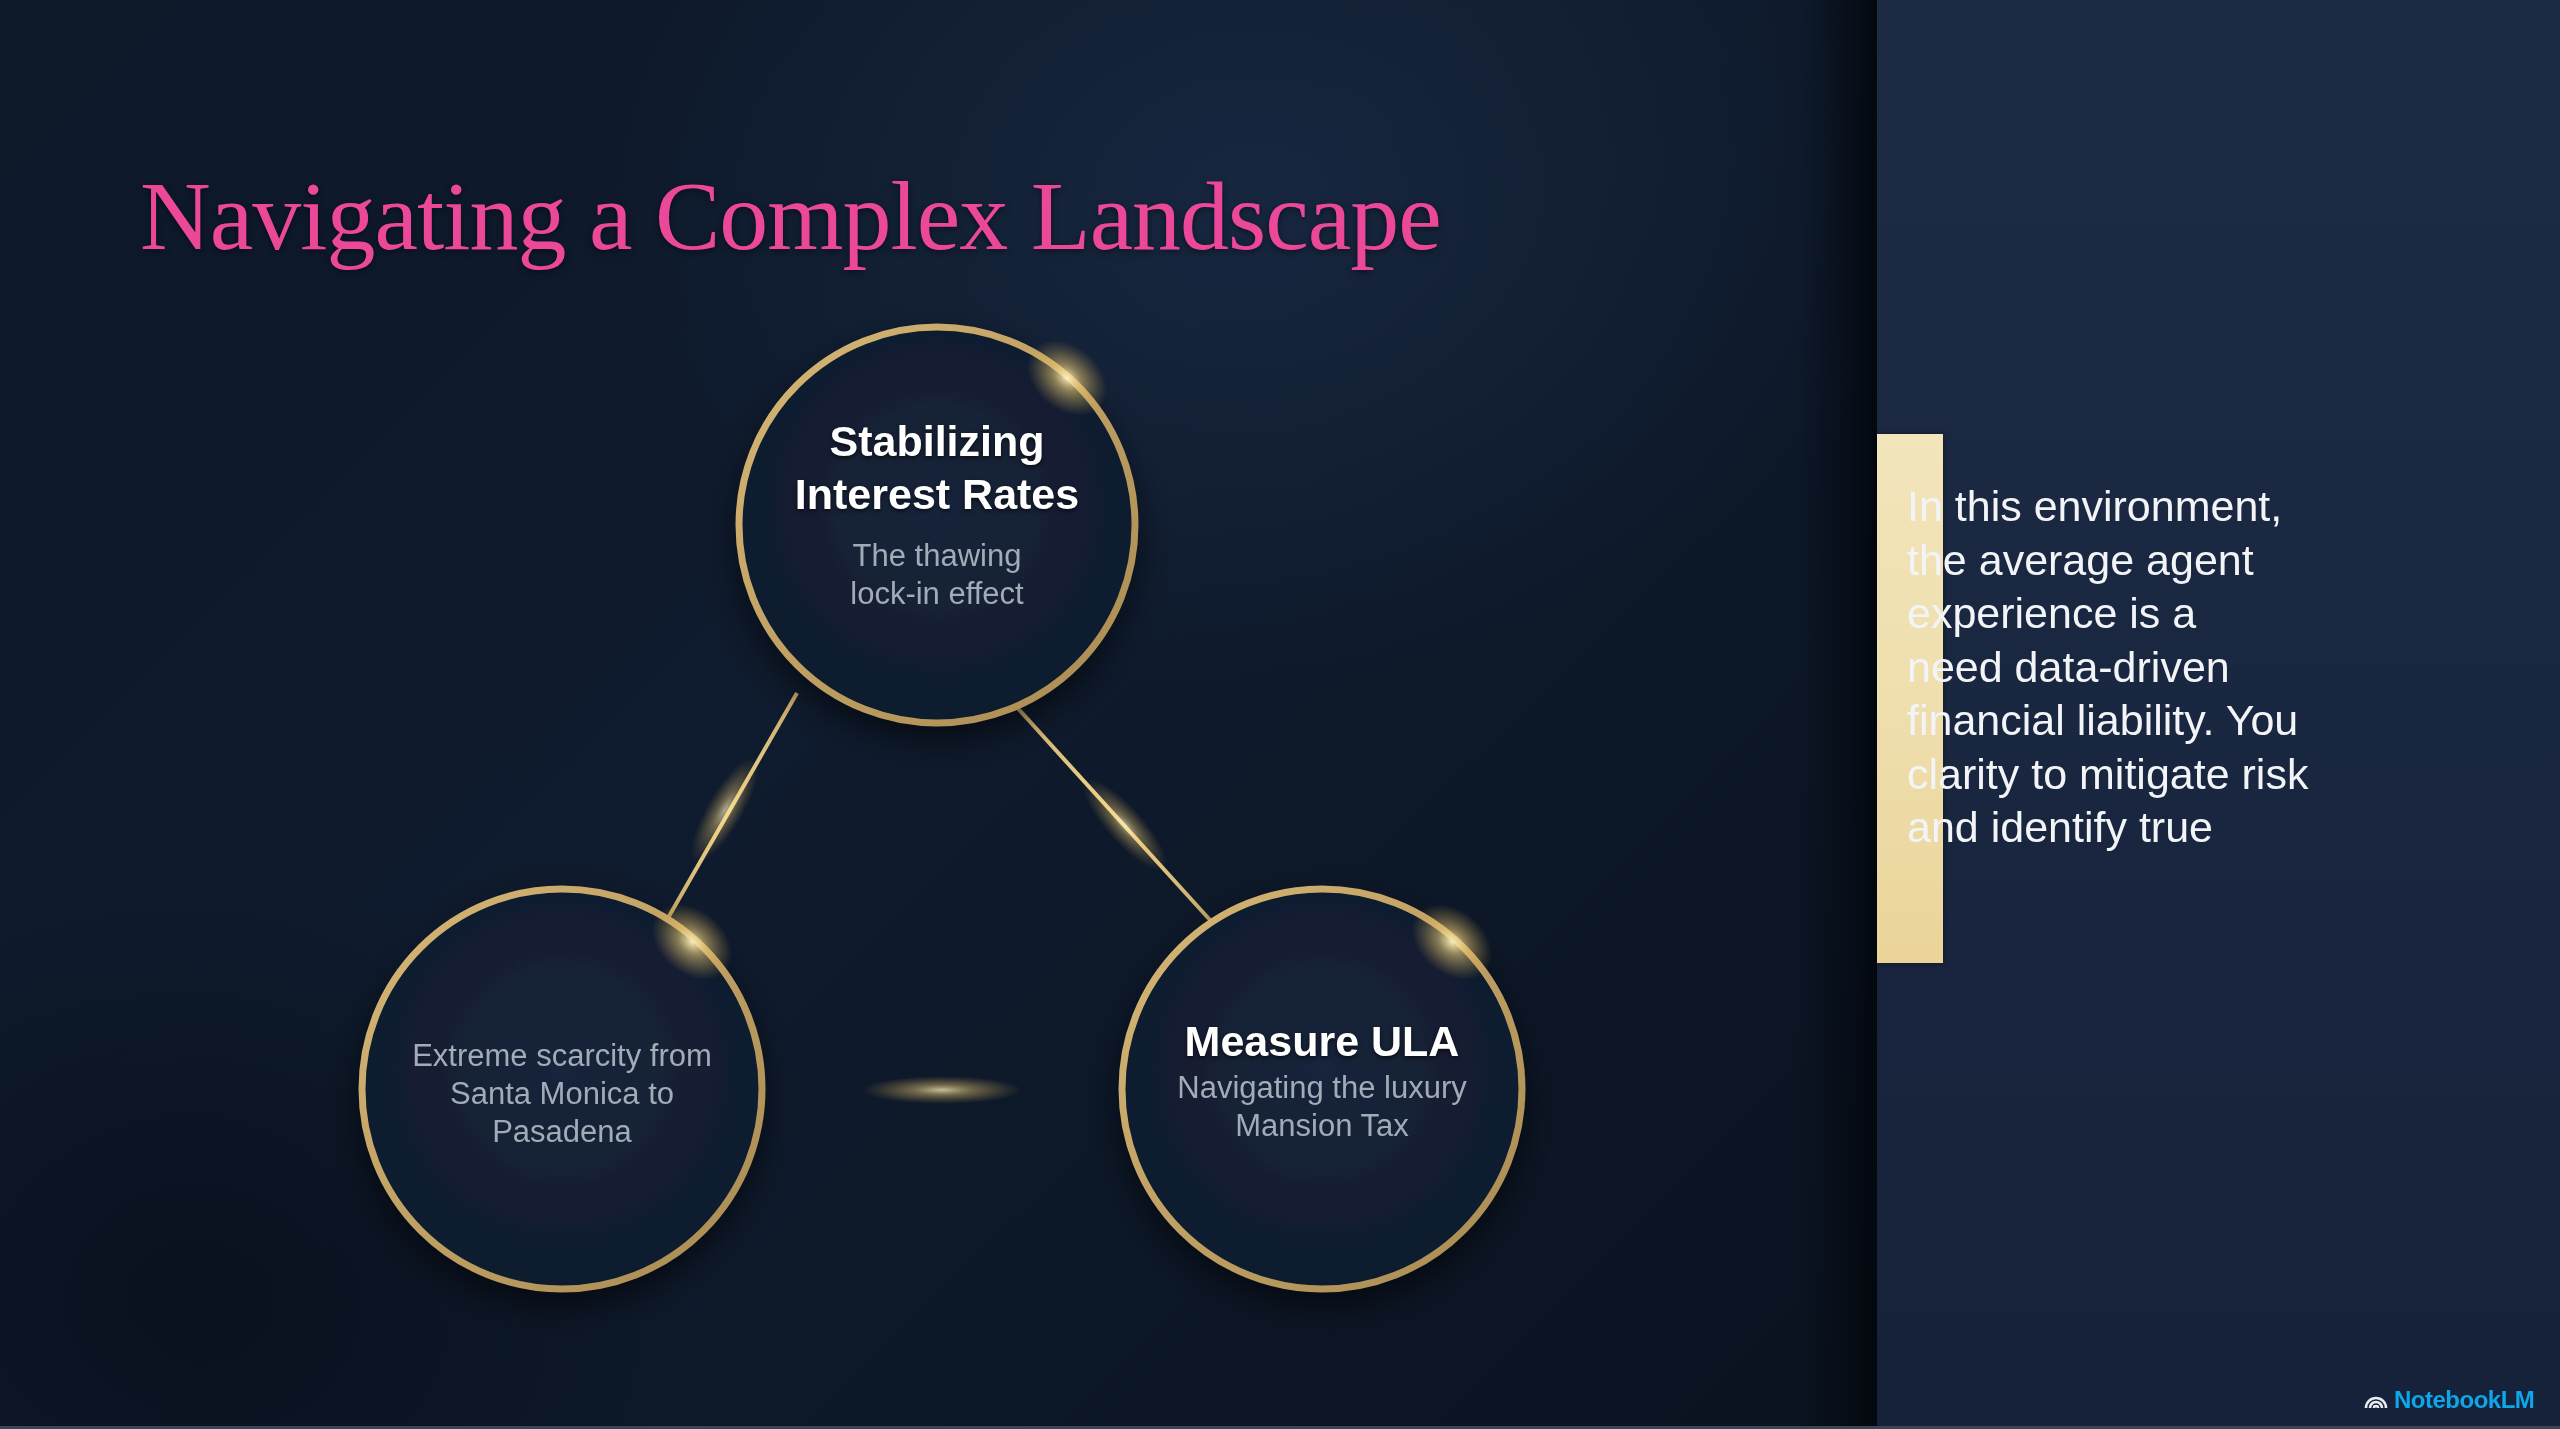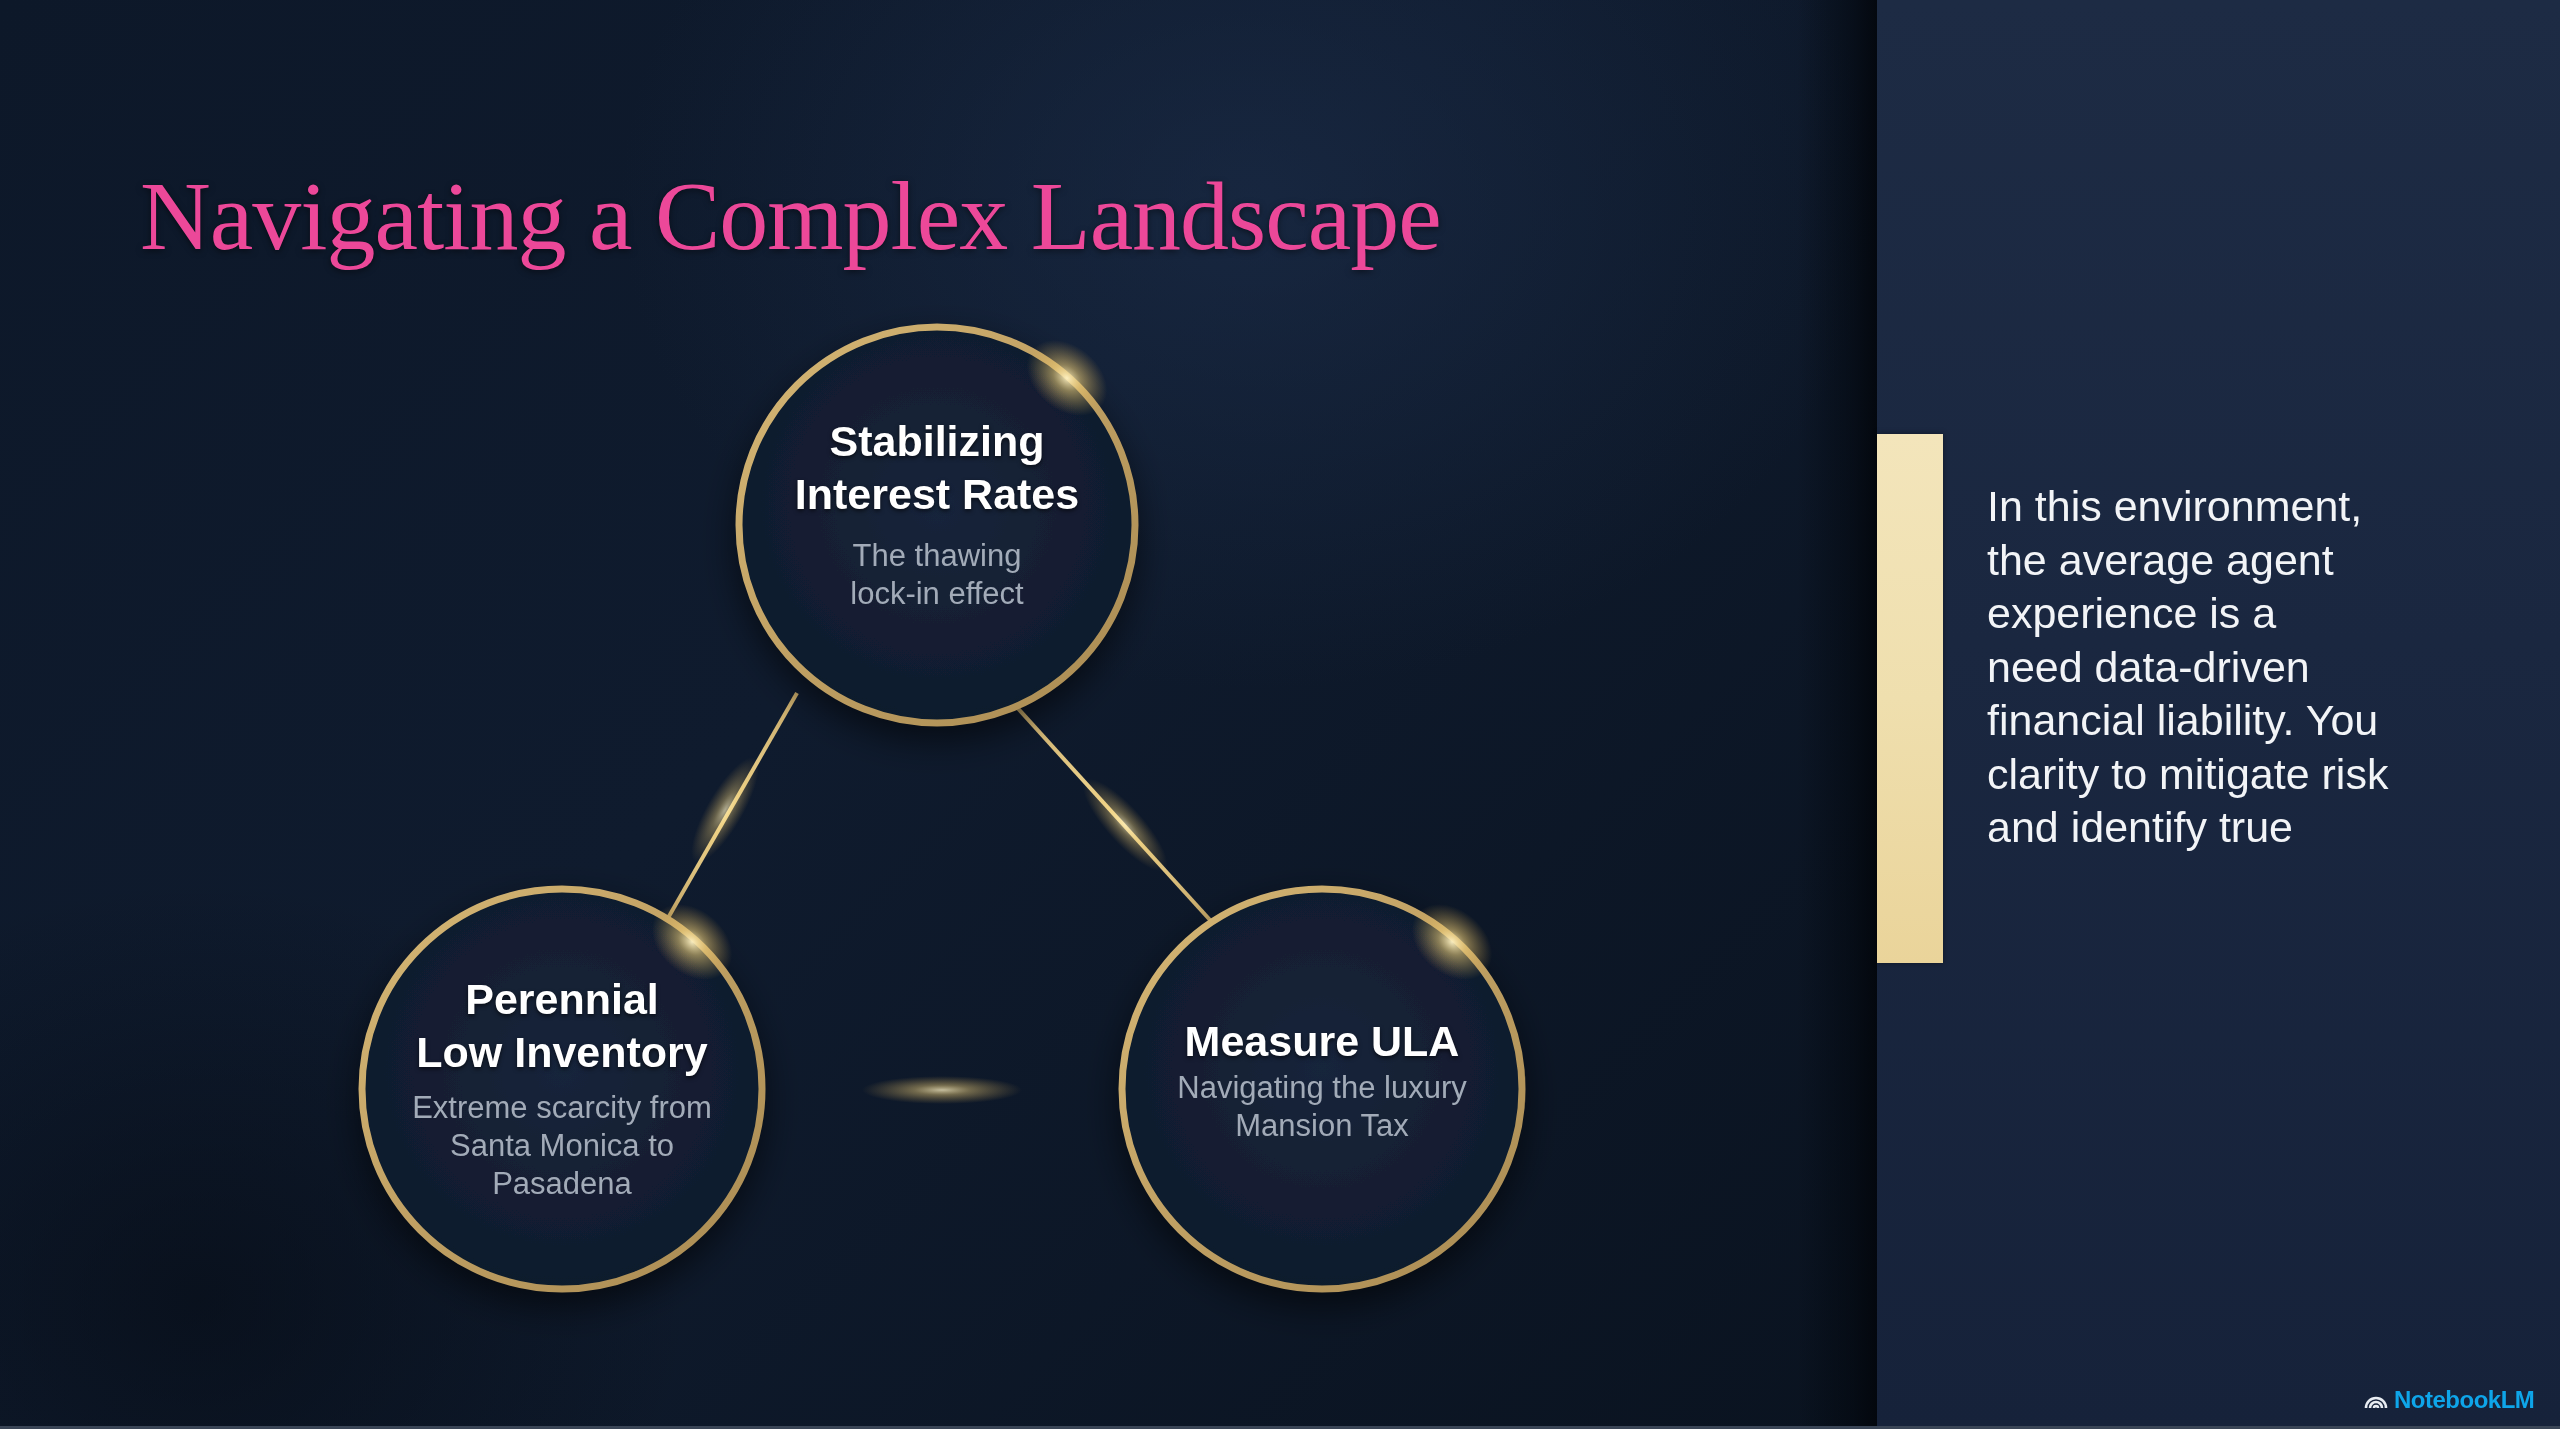--- a/index.html
+++ b/index.html
@@ -48,21 +48,21 @@
   .node-sub {
     color: #a2abb8; font-size: 31px; line-height: 38px; margin-top: 16px;
   }
   .node-title span, .node-sub span { display: block; white-space: nowrap; }
   .gold-bar {
     position: absolute; left: 1877px; top: 434px; width: 66px; height: 529px;
     background: linear-gradient(180deg, #f3e5bb 0%, #efdfae 50%, #ead49a 100%);
     box-shadow: 0 0 6px rgba(0,0,0,0.4);
   }
   .quote {
-    position: absolute; left: 1987px; top: 480px; width: 520px;
+    position: absolute; left: 1907px; top: 480px; width: 520px;
     color: #f2f4f7; font-size: 43px; line-height: 53.5px;
   }
   .quote span { display: block; white-space: nowrap; }
   .brand {
     position: absolute; left: 2364px; top: 1387px; height: 26px;
     display: flex; align-items: center; gap: 6px;
     color: #0ea5e9; font-size: 24px; font-weight: bold; letter-spacing: -0.5px;
   }
   .brand svg { display: block; }
 </style>
@@ -151,24 +151,20 @@
     <span>Stabilizing</span>
     <span>Interest Rates</span>
   </div>
   <div class="node-sub">
     <span>The thawing</span>
     <span>lock-in effect</span>
   </div>
 </div>
 
 <div class="node" style="left:364px; top:891px;">
-  <div class="node-title" style="margin-top:-2px;">
-    <span>Perennial</span>
-    <span>Low Inventory</span>
-  </div>
   <div class="node-sub" style="margin-top:10px;">
     <span>Extreme scarcity from</span>
     <span>Santa Monica to</span>
     <span>Pasadena</span>
   </div>
 </div>
 
 <div class="node" style="left:1124px; top:891px;">
   <div class="node-title" style="margin-top:-18px;">
     <span>Measure ULA</span>

